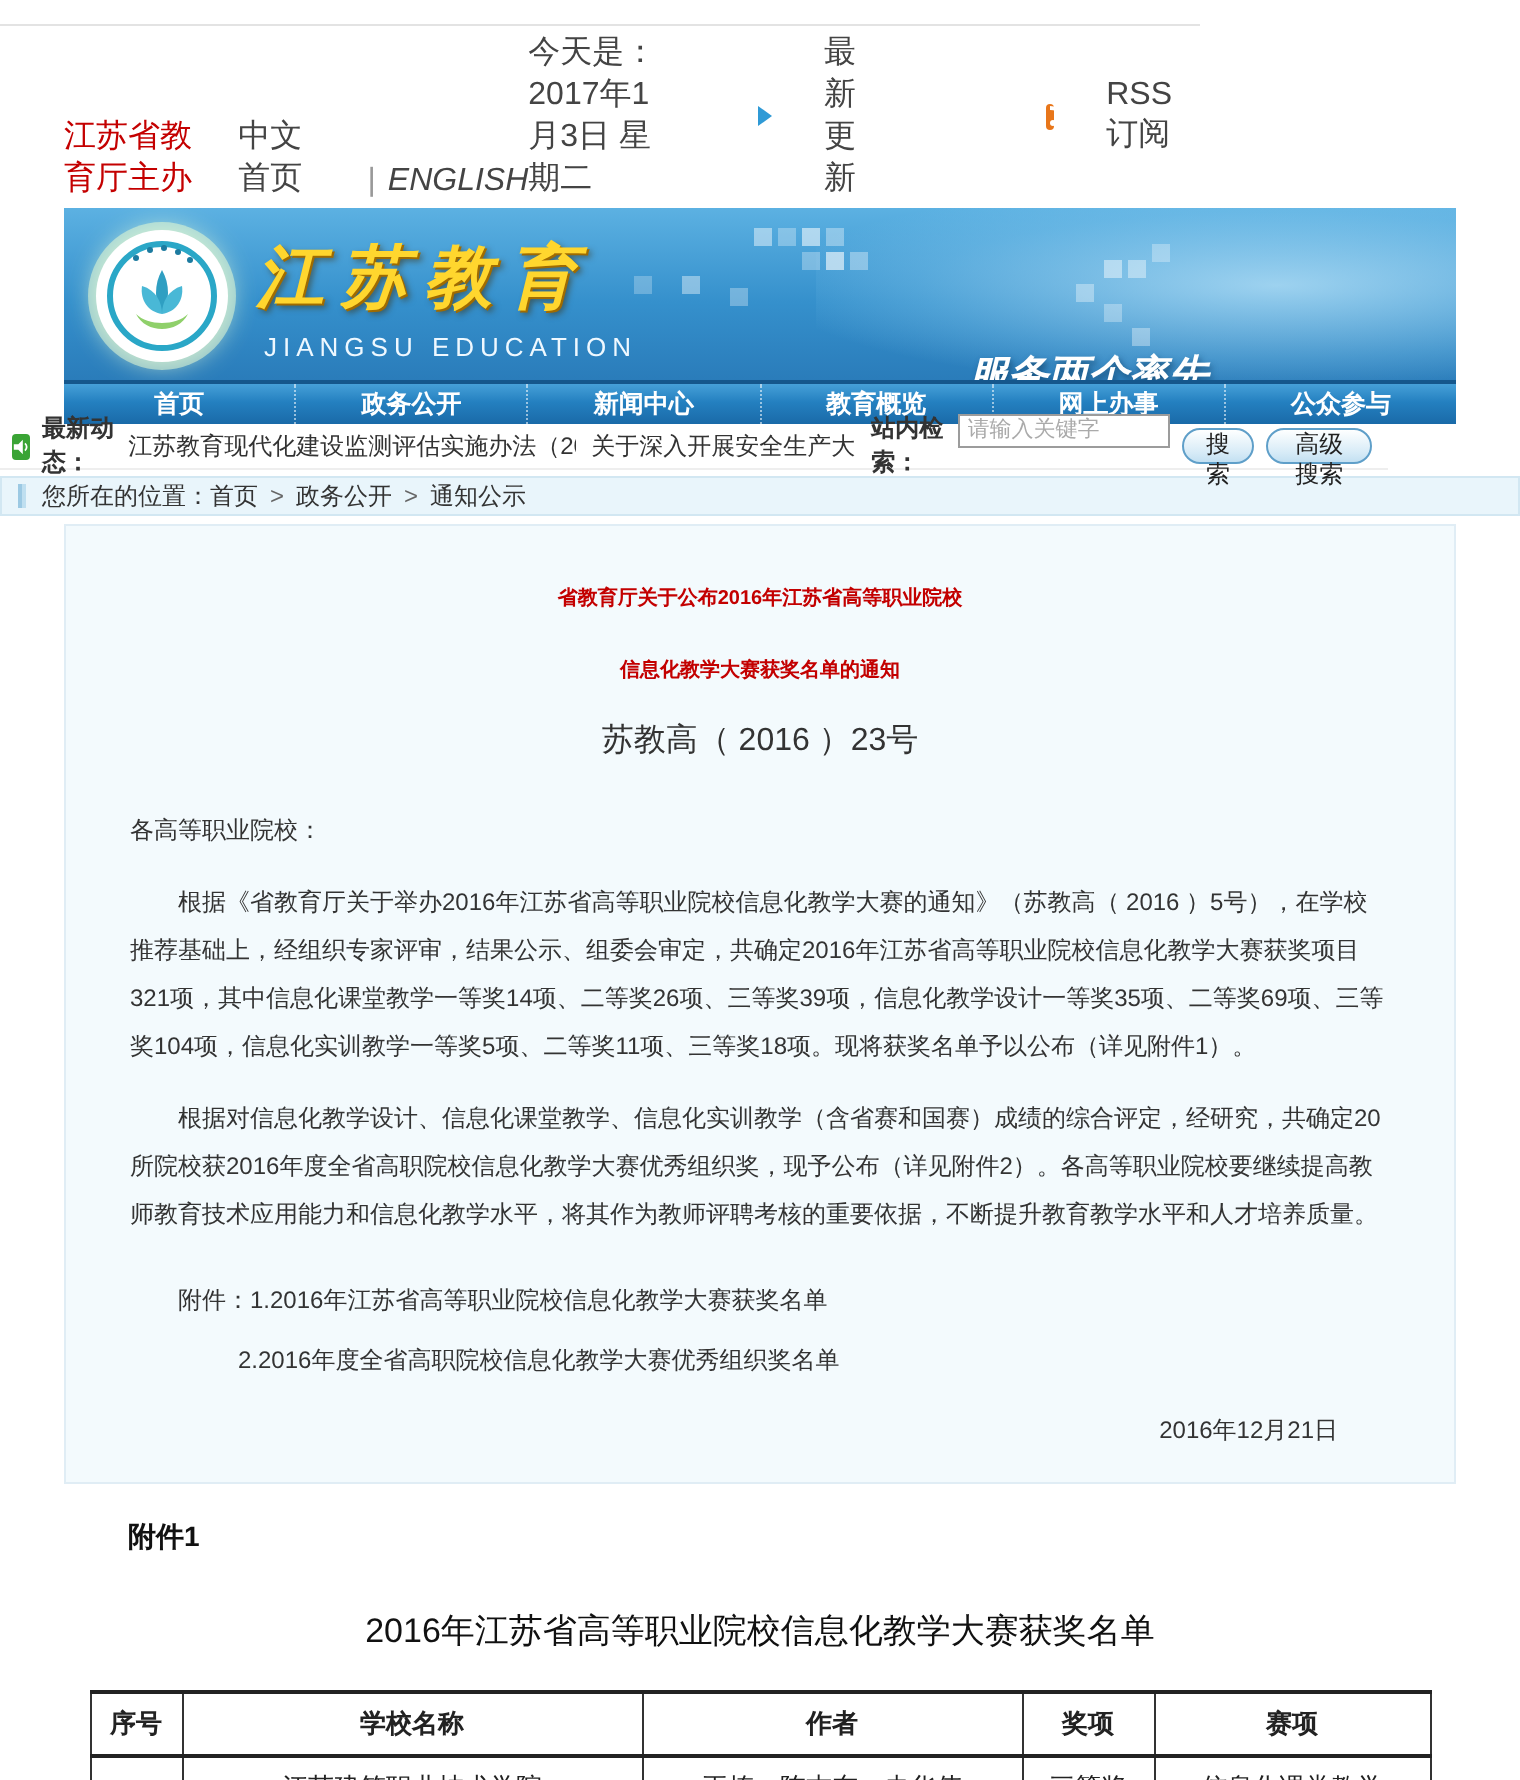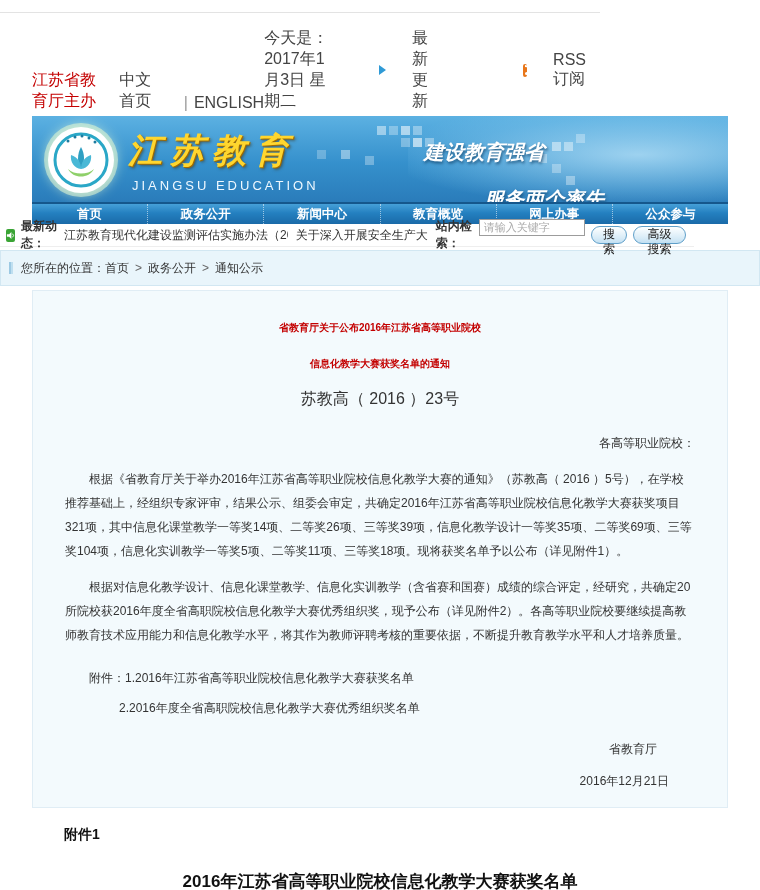--- a/index.html
+++ b/index.html
@@ -5,22 +5,22 @@
   * { margin:0; padding:0; box-sizing:border-box; }
   html,body { width:760px; background:#fff; font-family:"Liberation Sans","DejaVu Sans",sans-serif; color:#333; }
   body { height:890px; overflow:hidden; }
 
   
   .topbar { width:600px; padding:3px 14px 4px 32px; border-top:1px solid #e3e3e3; margin-top:12px;
             display:flex; align-items:flex-end; font-size:16px; color:#444; }
   .topbar .sponsor { color:#c40000; margin-right:14px; }
   .topbar .home { margin-right:22px; cursor:pointer; }
   .topbar .bar-sep { color:#999; margin:0 6px; }
-  .topbar .eng { cursor:pointer; }
-  .topbar .right { margin-left:auto; display:flex; align-items:center; gap:22px;margin-top:12px; }
+  .topbar .eng { cursor:pointer;font-style:italic; }
+  .topbar .right { margin-left:auto; display:flex; align-items:center; gap:22px; }
   .topbar .today { margin-right:26px; }
   .tri { width:0; height:0; border-left:7px solid #2f9ad6; border-top:5px solid transparent; border-bottom:5px solid transparent; display:inline-block; margin-right:4px;}
   .latest { margin-right:70px; cursor:pointer; }
   .rss-ico { width:13px; height:13px; background:#e8761a; border-radius:3px; display:inline-flex; align-items:flex-end; justify-content:flex-start; position:relative; margin-right:4px;}
   .rss-ico:before { content:""; position:absolute; left:2px; bottom:2px; width:3px; height:3px; background:#fff; border-radius:50%; }
   .rss-ico:after { content:""; position:absolute; left:2px; bottom:2px; width:8px; height:8px;
                    border:2px solid #fff; border-left:none; border-bottom:none; border-radius:0 10px 0 0; }
   .rss { cursor:pointer; }
 
   .shell { width:696px; margin:0 auto; }
@@ -69,43 +69,43 @@
   .search-label { font-weight:bold; }
   .search-input { width:106px; height:17px; border:1px solid #9c9c9c; font-size:11px; padding:0 4px;
                   color:#444; margin:0 6px 16px 2px; }
   .search-input::placeholder { color:#aaa; }
   .btn { height:18px; padding:0 9px; font-size:12px; color:#222; cursor:pointer;
          background:linear-gradient(180deg,#feffff, #d7ebf7 70%, #c3e0f2);
          border:1px solid #5f9fc9; border-radius:9px; margin-right:6px; line-height:15px; }
 
   
   .crumbwrap { margin-top:3px; }
-  .breadcrumb { height:36px; background:#e9f5fb; border:1px solid #d2e7f2; display:flex; align-items:center;
+  .breadcrumb { height:20px; background:#e9f5fb; border:1px solid #d2e7f2; display:flex; align-items:center;
                 font-size:12px; color:#333; padding-left:8px; width:760px; }
   .crumb-ico { width:4px; height:12px; border-left:2px solid #9cc9e3; border-right:2px solid #bfdff0; margin-right:8px; }
   .crumb-link { cursor:pointer; }
   .crumb-sep { margin:0 6px; color:#666; }
 
   
   .contentbox { width:696px; margin:4px auto 0; background:#f3fafd; border:1px solid #e0edf5;
                 padding:26px 32px 14px; font-size:12px; line-height:24px; color:#333; min-height:446px; }
   .n-title { text-align:center; color:#c30000; font-weight:bold; font-size:10px; line-height:22px; }
   .n-title.t2 { margin-top:14px; }
   .n-docno { text-align:center; font-size:16px; color:#333; margin:12px 0 20px; }
-  .n-salutation { margin-bottom:4px;text-align:right; }
+  .n-salutation { margin-bottom:4px; }
   .n-p { text-indent:2em; margin-top:12px; }
   .n-att1 { margin-top:16px; margin-left:2em; line-height:30px; cursor:pointer; }
   .n-att2 { margin-left:4.5em; line-height:30px; cursor:pointer; }
   .n-signer { text-align:right; padding-right:38px; margin-top:14px; }
   .n-date { text-align:right; padding-right:26px; margin-top:8px; }
 
   
   .att-section { width:696px; margin:0 auto; }
   .att-heading { font-size:14px; font-weight:bold; color:#111; margin:18px 0 0 32px; }
-  .att-title { text-align:center; font-size:17px; font-weight:bold; color:#111; margin-top:26px; }
+  .att-title { text-align:center; font-size:17px; font-weight:normal; color:#111; margin-top:26px; }
   table.award { border-collapse:collapse; margin:18px auto 0; table-layout:fixed; width:640px; }
   table.award th, table.award td { border:1px solid #333; text-align:center; font-size:13px; color:#222;
                                    padding:0 4px; height:32px; overflow:hidden; white-space:nowrap; }
   table.award th { font-weight:bold; border-top:2px solid #222; border-bottom:2px solid #222; }
   table.award .c0 { width:46px; } .c1 { width:230px; } .c2 { width:190px; } .c3 { width:66px; } .c4 { width:138px; }
 </style>
 </head>
 <body>
 
 <div class="topbar">
@@ -140,21 +140,20 @@
           <circle cx="27" cy="10" r="1.5" fill="#1c7ba0"></circle>
         <circle cx="34" cy="9" r="1.5" fill="#1c7ba0"></circle>
           <circle cx="41" cy="11" r="1.5" fill="#1c7ba0"></circle>
         <circle cx="47" cy="15" r="1.5" fill="#1c7ba0"></circle>
       </svg>
     </div>
     <div class="sitename">
       <div class="site-cn">江苏教育</div>
       <div class="site-en">JIANGSU EDUCATION</div>
     </div>
-    <div class="slogan1">建设教育强省</div>
     <div class="slogan2">服务两个率先</div>
   </div>
 
   <div class="nav">
     <div class="nav-item">首页</div>
     <div class="nav-item">政务公开</div>
     <div class="nav-item">新闻中心</div>
     <div class="nav-item">教育概览</div>
     <div class="nav-item">网上办事</div>
     <div class="nav-item">公众参与</div>
@@ -191,36 +190,42 @@
 
 <div class="contentbox">
   <div class="n-title">省教育厅关于公布2016年江苏省高等职业院校</div>
   <div class="n-title t2">信息化教学大赛获奖名单的通知</div>
   <div class="n-docno">苏教高（ 2016 ）23号</div>
   <div class="n-salutation">各高等职业院校：</div>
   <div class="n-p">根据《省教育厅关于举办2016年江苏省高等职业院校信息化教学大赛的通知》（苏教高（ 2016 ）5号），在学校推荐基础上，经组织专家评审，结果公示、组委会审定，共确定2016年江苏省高等职业院校信息化教学大赛获奖项目321项，其中信息化课堂教学一等奖14项、二等奖26项、三等奖39项，信息化教学设计一等奖35项、二等奖69项、三等奖104项，信息化实训教学一等奖5项、二等奖11项、三等奖18项。现将获奖名单予以公布（详见附件1）。</div>
   <div class="n-p">根据对信息化教学设计、信息化课堂教学、信息化实训教学（含省赛和国赛）成绩的综合评定，经研究，共确定20所院校获2016年度全省高职院校信息化教学大赛优秀组织奖，现予公布（详见附件2）。各高等职业院校要继续提高教师教育技术应用能力和信息化教学水平，将其作为教师评聘考核的重要依据，不断提升教育教学水平和人才培养质量。</div>
   <div class="n-att1">附件：1.2016年江苏省高等职业院校信息化教学大赛获奖名单</div>
   <div class="n-att2">2.2016年度全省高职院校信息化教学大赛优秀组织奖名单</div>
-  <div class="n-signer">省教育厅</div>
   <div class="n-date">2016年12月21日</div>
 </div>
 
 <div class="att-section">
   <div class="att-heading">附件1</div>
   <div class="att-title">2016年江苏省高等职业院校信息化教学大赛获奖名单</div>
   <table class="award">
     <colgroup>
         <col class="c0">
         <col class="c1">
         <col class="c2">
         <col class="c3">
         <col class="c4">
       </colgroup>
     <tbody>
+        <tr>
+      <th>序号</th>
+      <th>学校名称</th>
+      <th>作者</th>
+      <th>奖项</th>
+      <th>赛项</th>
+    </tr>
     <tr>
       <td>55</td>
       <td>江苏建筑职业技术学院</td>
       <td>王炼、陈志东、史华伟</td>
       <td>三等奖</td>
       <td>信息化课堂教学</td>
     </tr>
 
   </tbody>
     </table>

